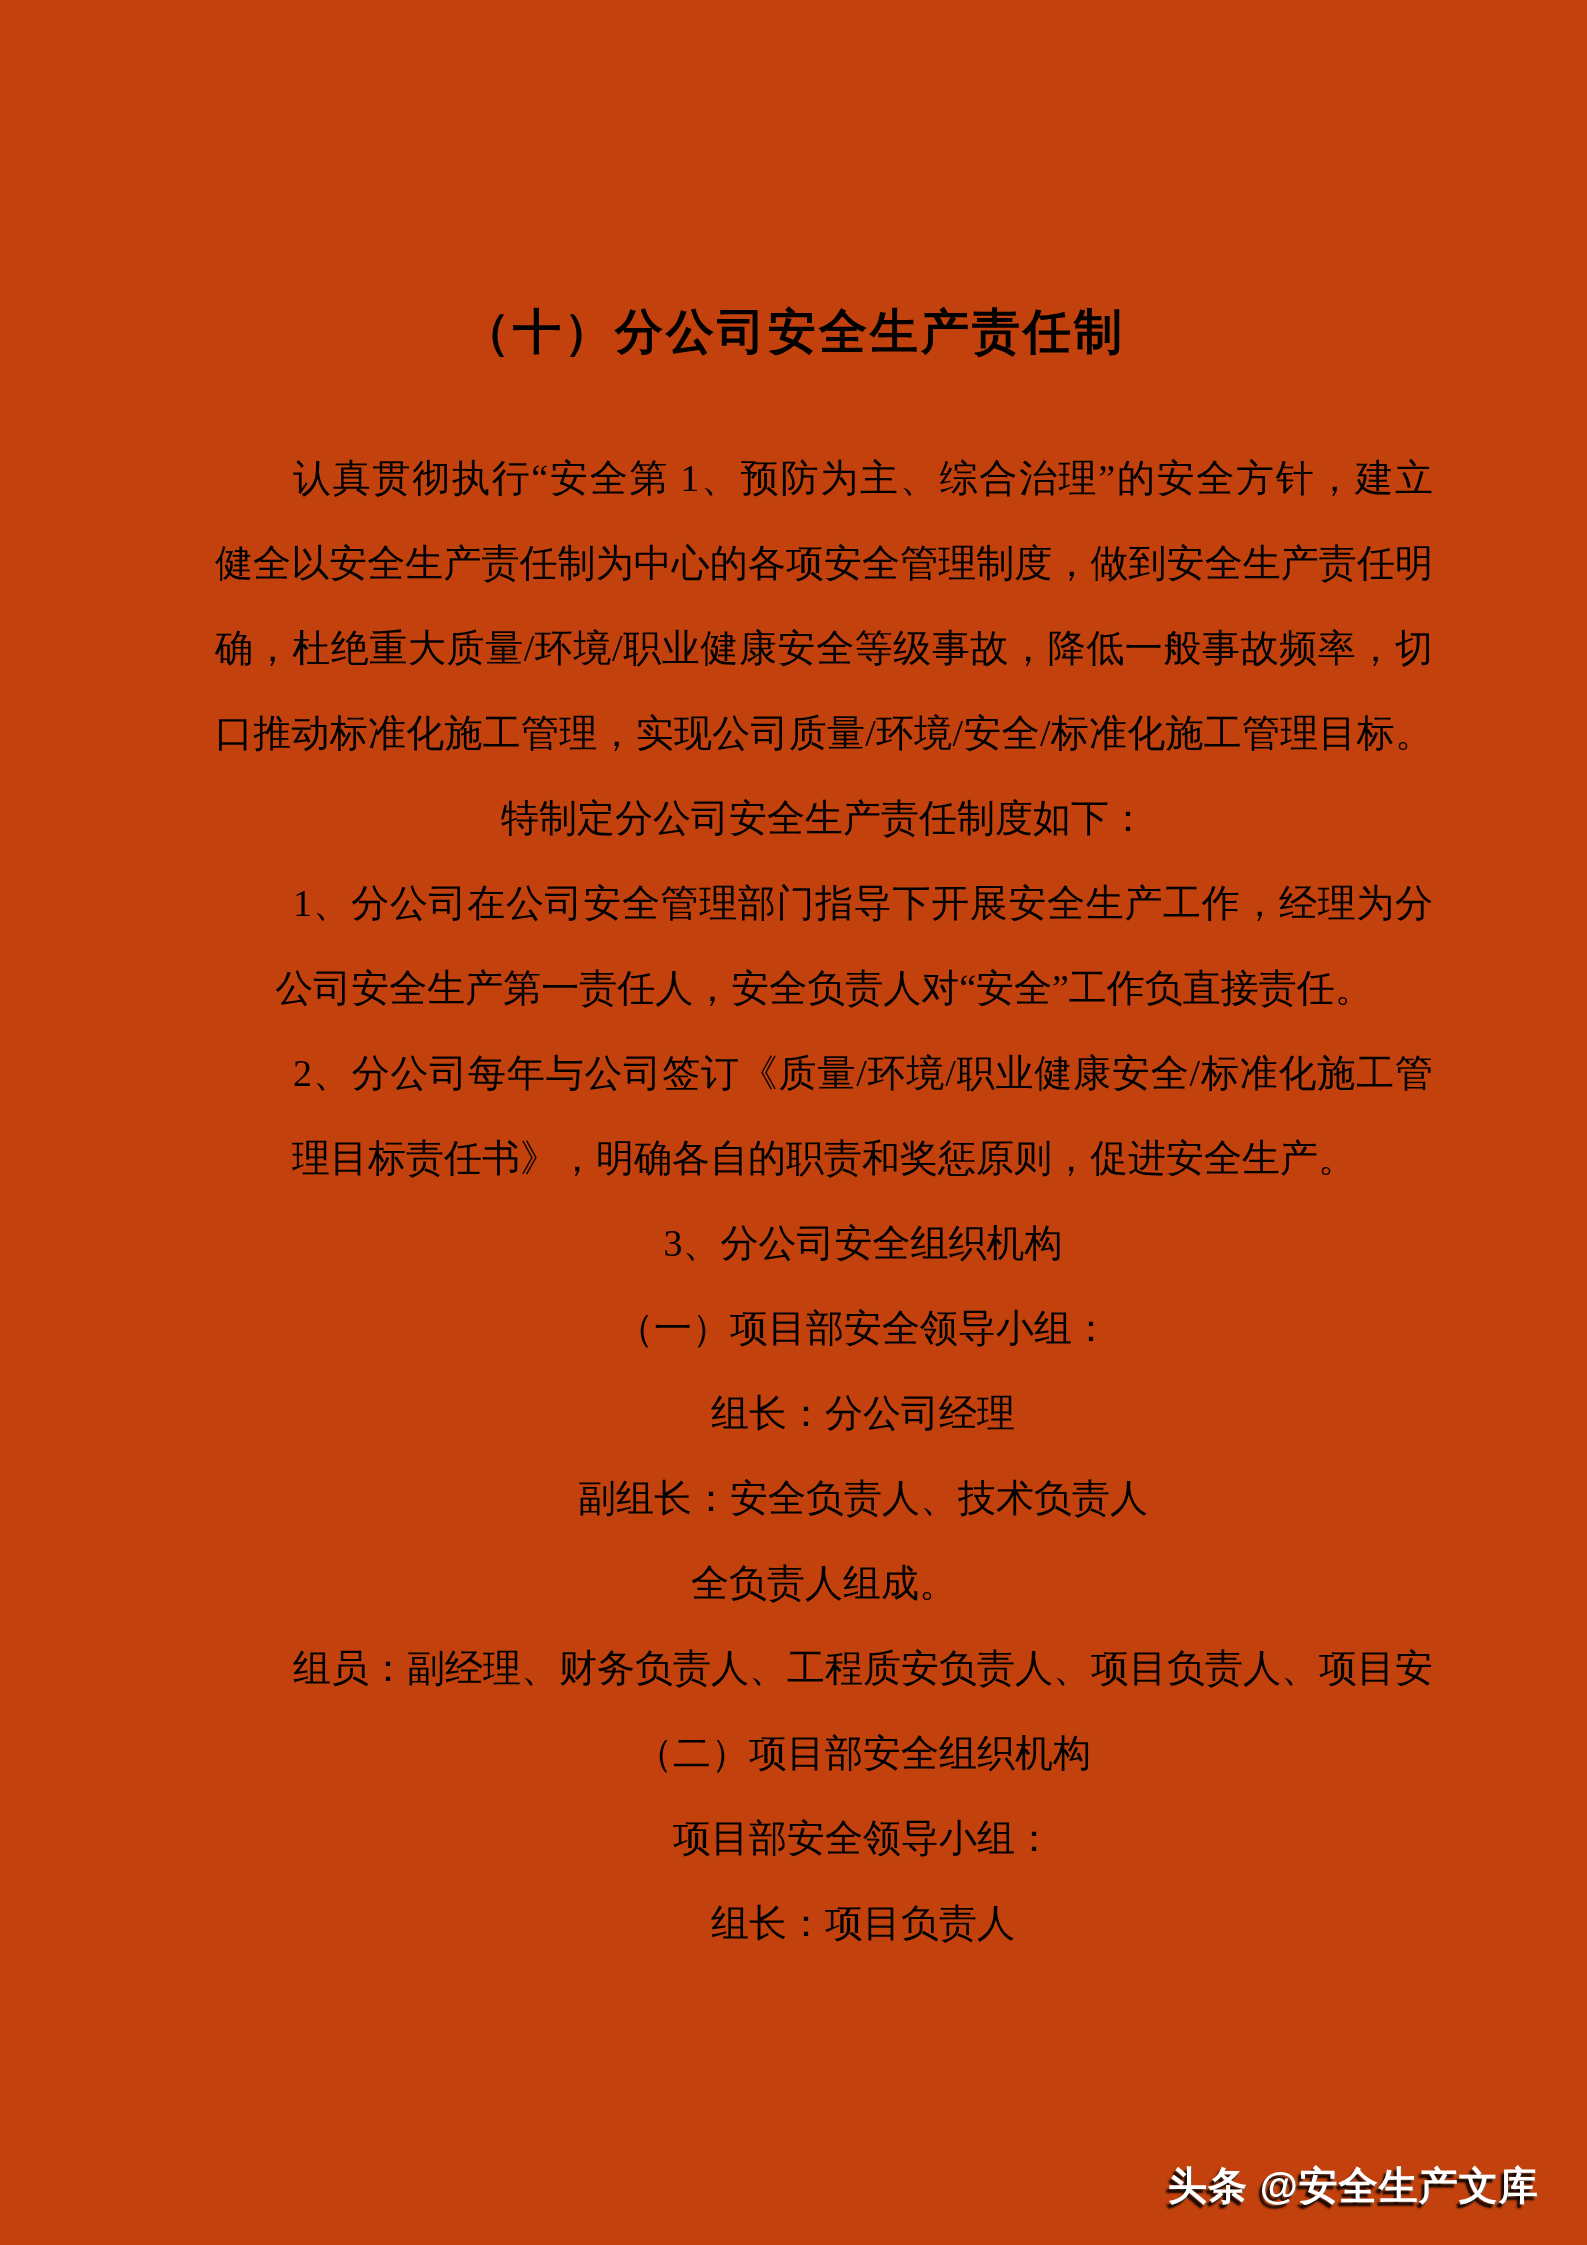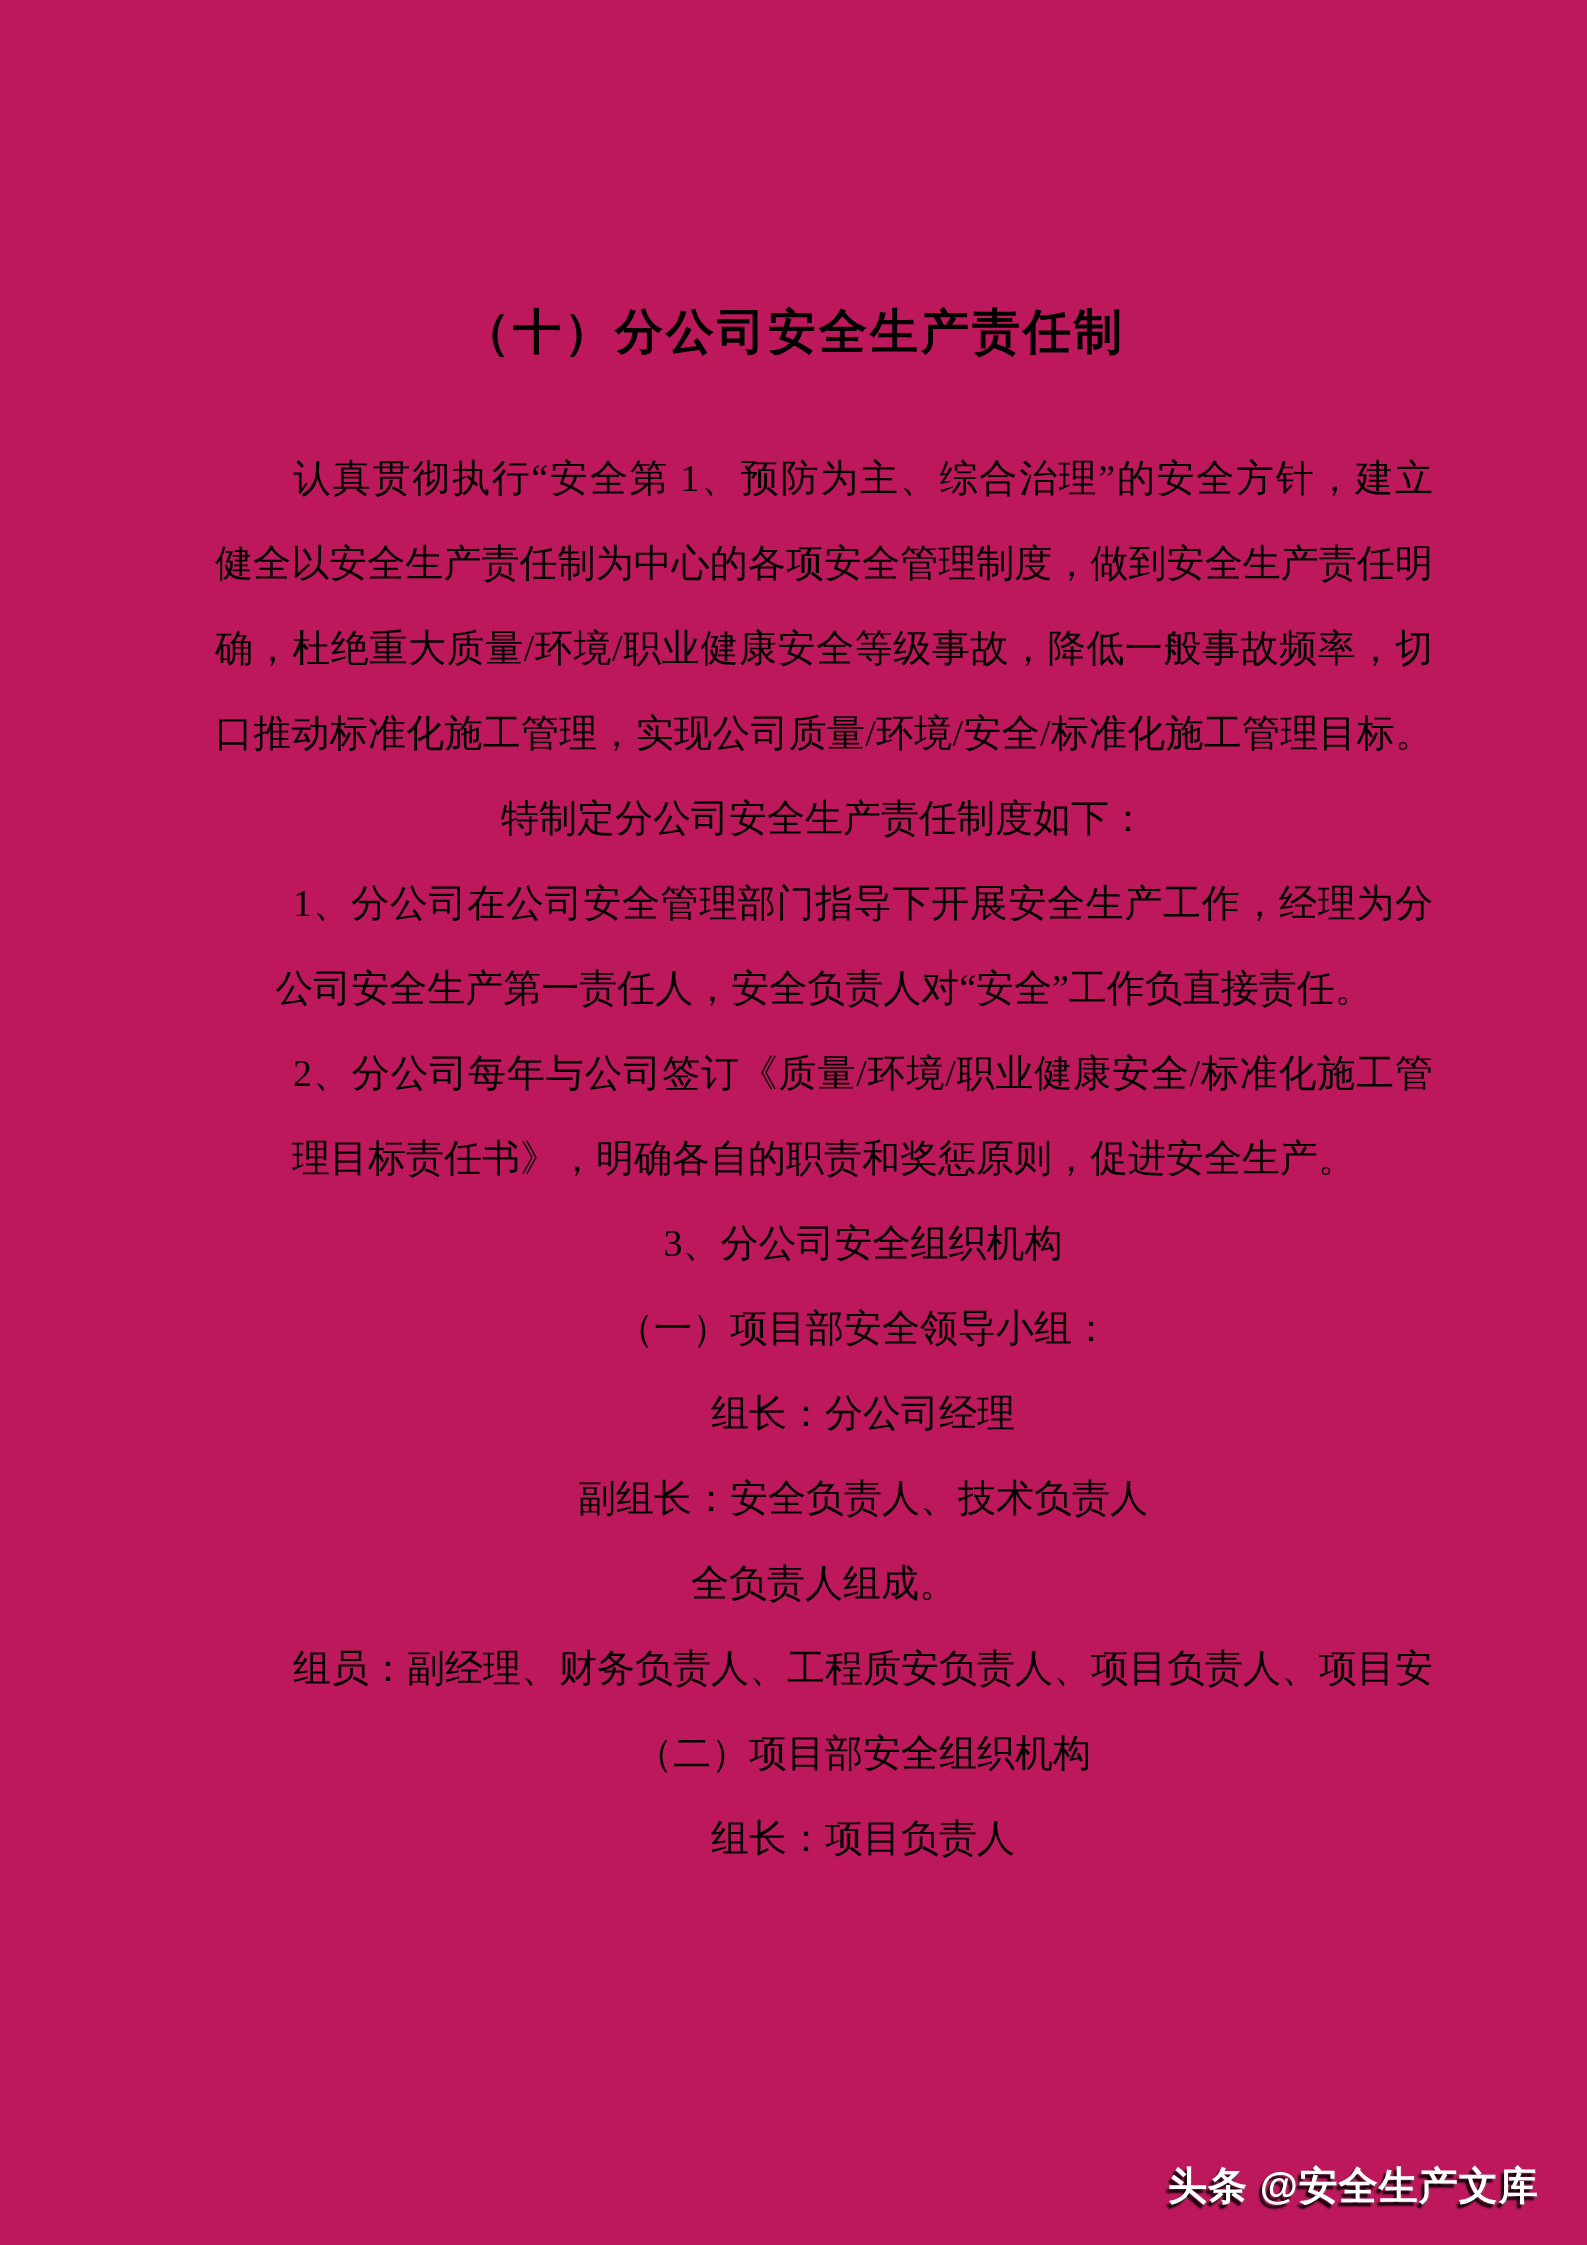--- a/index.html
+++ b/index.html
@@ -4,21 +4,21 @@
 <style>
   html, body {
     margin: 0;
     padding: 0;
     background: #e8e8e8;
   }
   .page {
     position: relative;
     width: 1587px;
     height: 2245px;
-    background: #be185d;
+    background: #c2410c;
     overflow: hidden;
     font-family: "Liberation Serif", "DejaVu Serif", serif;
     color: #000000;
   }
   .doc-title {
     position: absolute;
     top: 303px;
     left: 0;
     width: 100%;
     text-align: center;
@@ -81,18 +81,19 @@
     <div class="ln">公司安全生产第一责任人，安全负责人对“安全”工作负直接责任。</div>
     <div class="ln indent fill">2、分公司每年与公司签订《质量/环境/职业健康安全/标准化施工管</div>
     <div class="ln">理目标责任书》，明确各自的职责和奖惩原则，促进安全生产。</div>
     <div class="ln indent">3、分公司安全组织机构</div>
     <div class="ln indent">（一）项目部安全领导小组：</div>
     <div class="ln indent">组长：分公司经理</div>
     <div class="ln indent">副组长：安全负责人、技术负责人</div>
     <div class="ln">全负责人组成。</div>
     <div class="ln indent fill">组员：副经理、财务负责人、工程质安负责人、项目负责人、项目安</div>
     <div class="ln indent">（二）项目部安全组织机构</div>
+    <div class="ln indent">项目部安全领导小组：</div>
     <div class="ln indent">组长：项目负责人</div>
   </div>
 
   <div class="watermark">头条 @安全生产文库</div>
 
 </div>
 
 </body></html>

